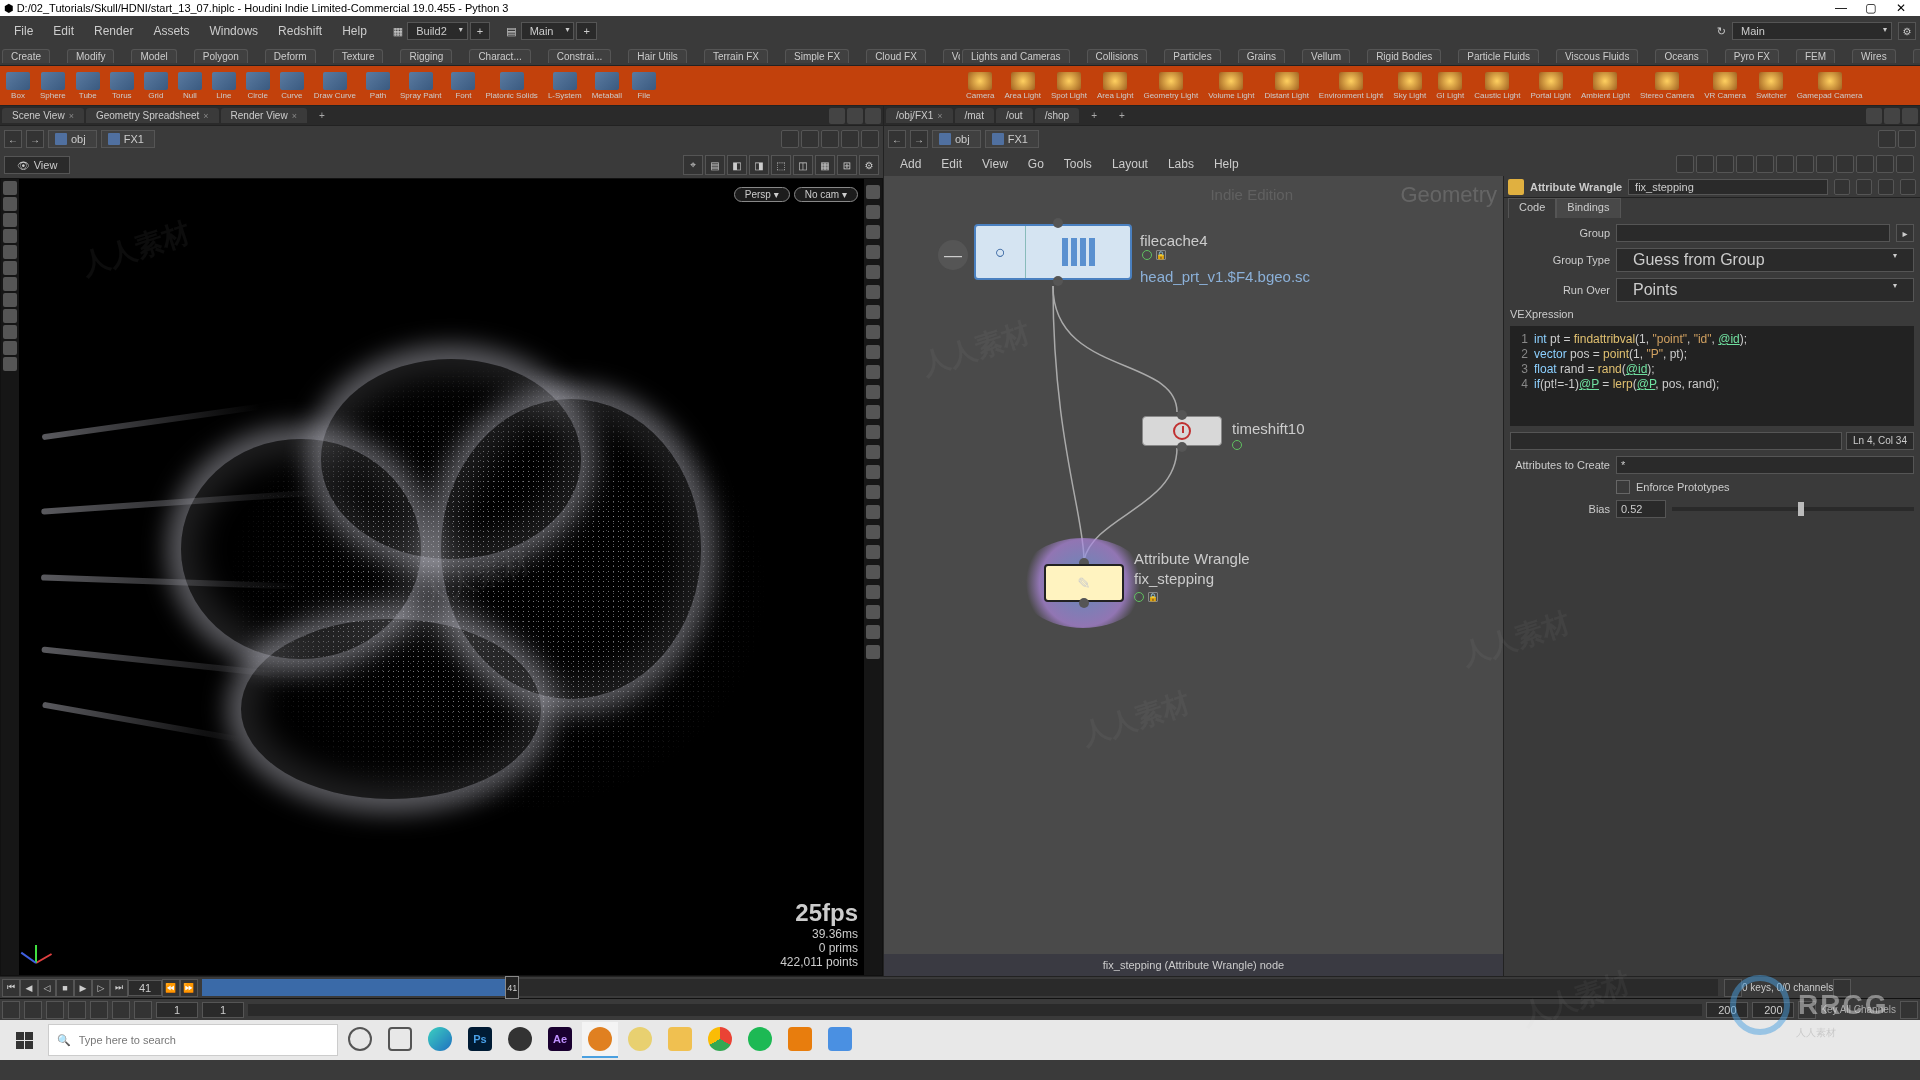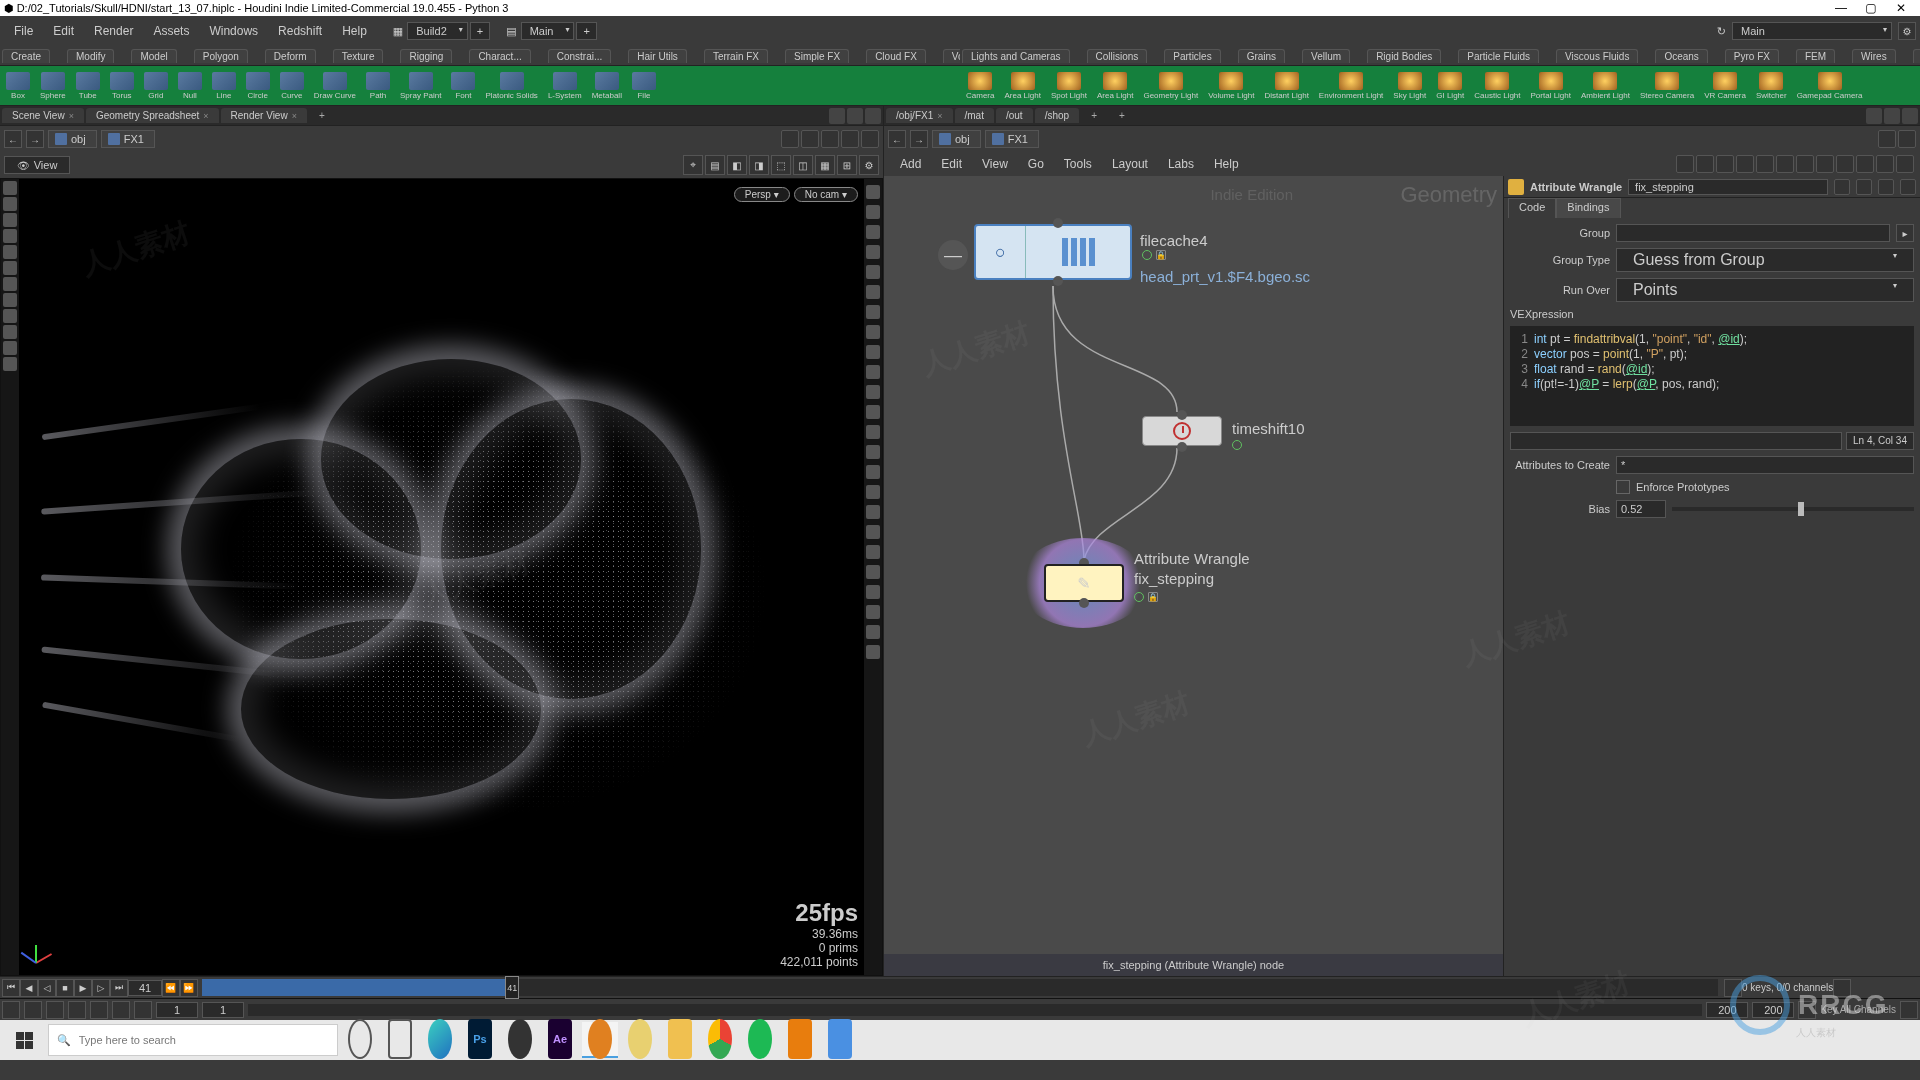--- a/index.html
+++ b/index.html
@@ -19,21 +19,21 @@
 .desk-plus { background:#2a2a2a; border:1px solid #555; padding:2px 6px; margin-left:2px; }
 .cfg-right { margin-left:auto; display:flex; align-items:center; gap:6px; }
 
 
 .shelfrow { height:20px; background:#3a3a3a; display:flex; }
 .shelfhalf { flex:1; display:flex; align-items:center; padding:0 2px; gap:16px; border-bottom:1px solid #222; overflow:hidden; }
 .shelftab { background:#404040; border:1px solid #555; border-bottom:none; padding:1px 8px; font-size:10px; border-radius:3px 3px 0 0; margin-right:1px; white-space:nowrap; }
 .shelftab.plus { padding:1px 5px; }
 
 
-.toolrow { height:40px; background:#15803d; display:flex; border-bottom:1px solid #222; }
+.toolrow { height:40px; background:#c2410c; display:flex; border-bottom:1px solid #222; }
 .toolhalf { flex:1; display:flex; align-items:center; padding:2px; gap:2px; overflow:hidden; }
 .tool { display:flex; flex-direction:column; align-items:center; gap:1px; padding:0 4px; }
 .tool .ic { width:24px; height:18px; background:linear-gradient(135deg,#5a7aa0,#3a5a80); border-radius:2px; }
 .tool .lbl { font-size:8px; white-space:nowrap; }
 .toolhalf.right .tool .ic { background:radial-gradient(circle,#ffd060,#a06020); }
 
 
 .panetabs-row { height:20px; background:#2a2a2a; display:flex; }
 .panehalf { display:flex; align-items:center; padding:0 2px; gap:0; border-bottom:1px solid #222; }
 .panehalf.left { width:884px; border-right:1px solid #222; }
@@ -207,21 +207,21 @@
 
 
 .taskbar{height:40px;background:#e8e8e8;display:flex;align-items:center;padding:0 4px;gap:4px;}
 .start{width:40px;height:32px;display:flex;align-items:center;justify-content:center;}
 .start .win{display:grid;grid-template-columns:8px 8px;gap:1px;}
 .start .win div{width:8px;height:8px;background:#333;}
 .search{flex:0 0 290px;height:32px;background:#fff;border:1px solid #ccc;display:flex;align-items:center;padding:0 8px;color:#777;}
 .search .si{margin-right:8px;}
 .tb-ic{width:36px;height:36px;display:flex;align-items:center;justify-content:center;border-bottom:2px solid transparent;}
 .tb-ic.active{border-bottom:2px solid #4aa0e0;background:#f4f4f4;}
-.tb-ic .box{width:24px;height:40px;border-radius:4px;}
+.tb-ic .box{width:24px;height:24px;border-radius:4px;}
 </style>
 </head>
 <body>
 
 <div class="titlebar">
   <span>⬢</span>&nbsp;
   <span>D:/02_Tutorials/Skull/HDNI/start_13_07.hiplc - Houdini Indie Limited-Commercial 19.0.455 - Python 3</span>
   <div class="spacer"></div>
   <div class="winbtn">—</div>
   <div class="winbtn">▢</div>

